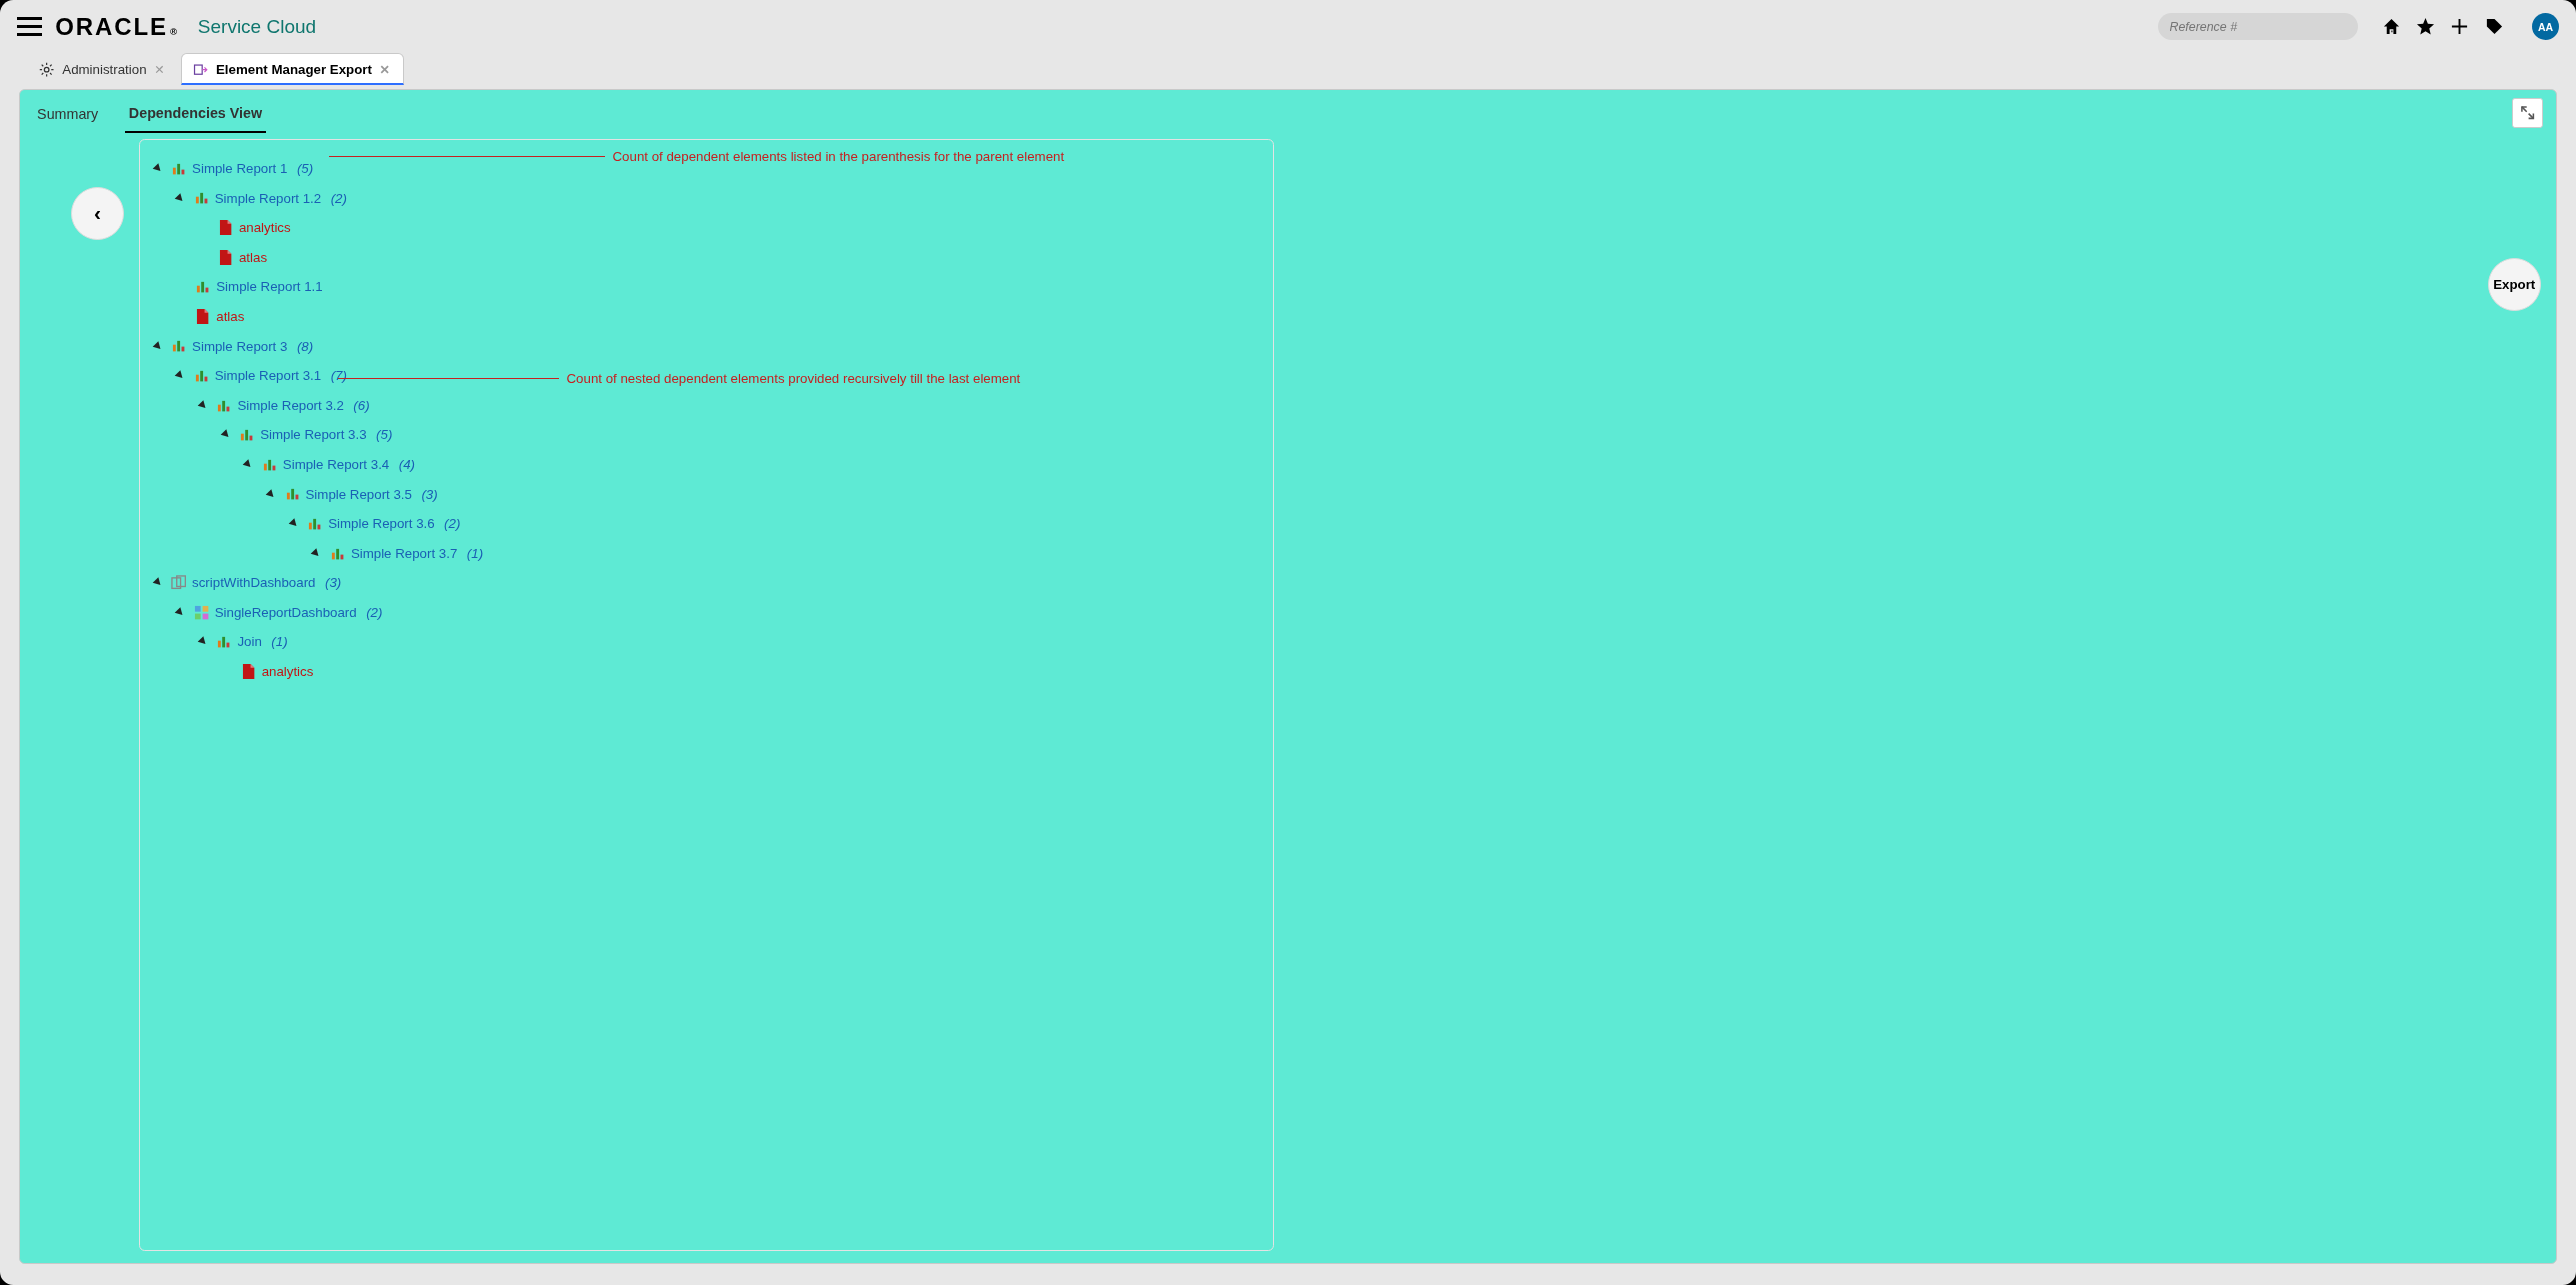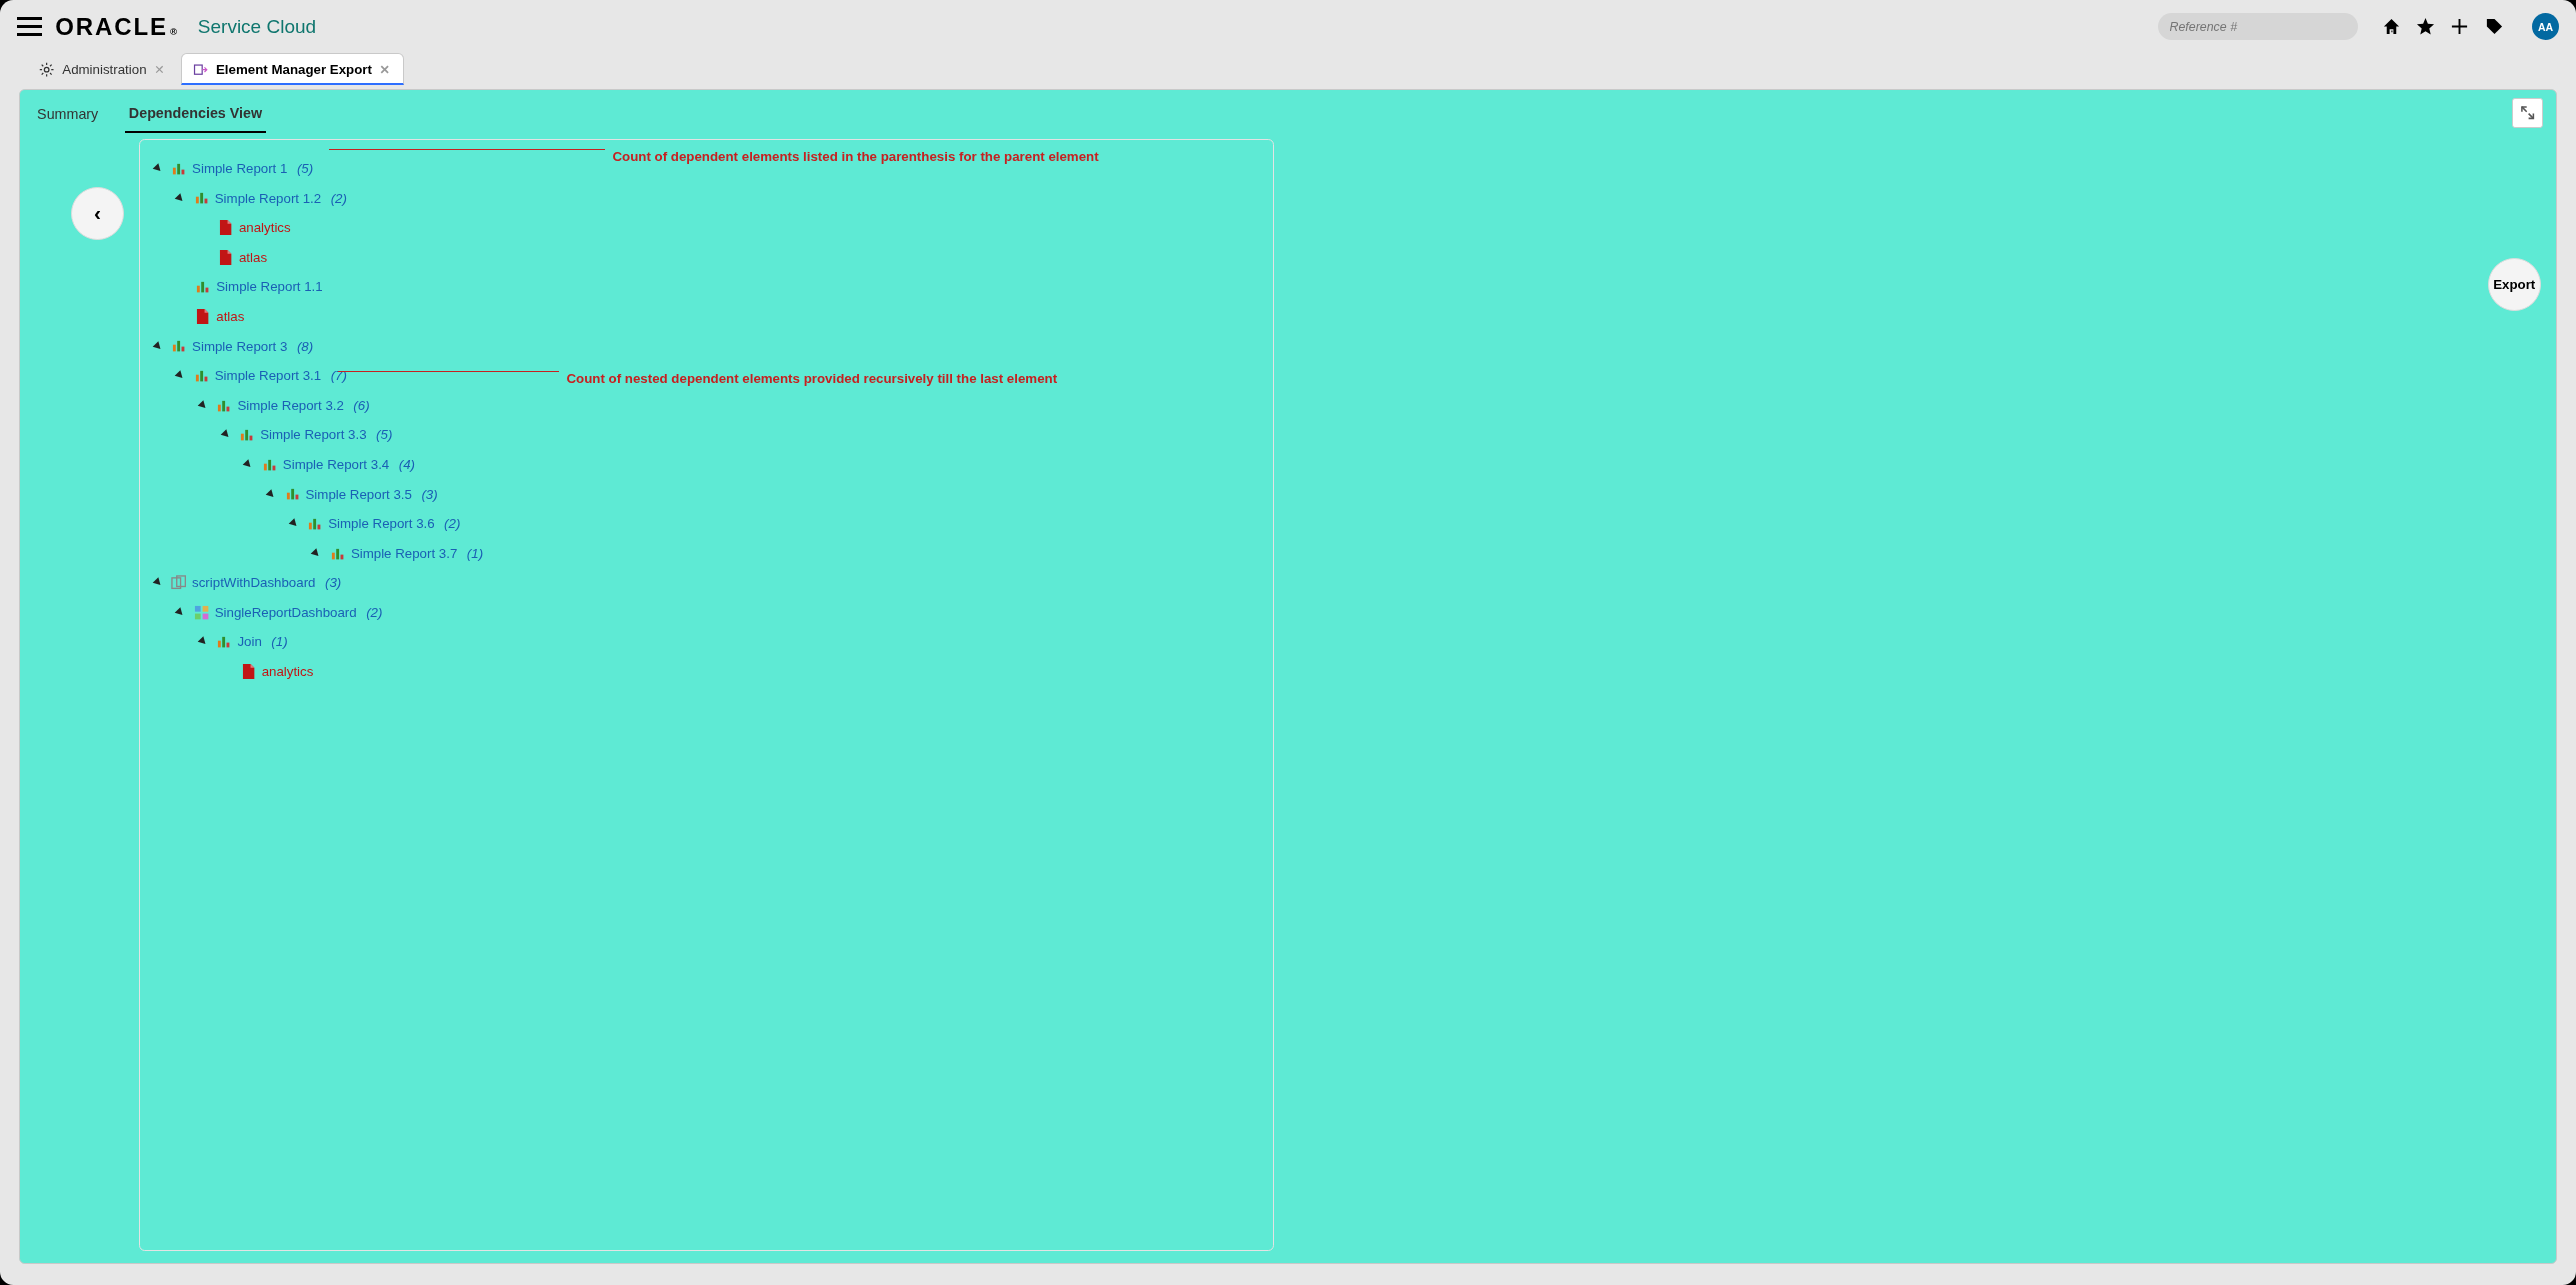--- a/index.html
+++ b/index.html
@@ -167,22 +167,22 @@
   .tname { color:#1a5fb4; cursor:pointer; }
   .tname.file { color:#c11515; }
   .tcount { color:#1a5fb4; font-style: italic; margin-left:3.8px; }
 
   
   .annot {
     position:absolute;
     color:#c62020;
     font-size:13.3px;
     display:flex;
+    align-items:center;
     pointer-events:none;
-    font-weight:bold;
   }
   .annot .line {
     height:1px; background:#c62020; margin:0 7.6px;
   }
 
   
   svg { display:block; }
 </style>
 </head>
 <body>

